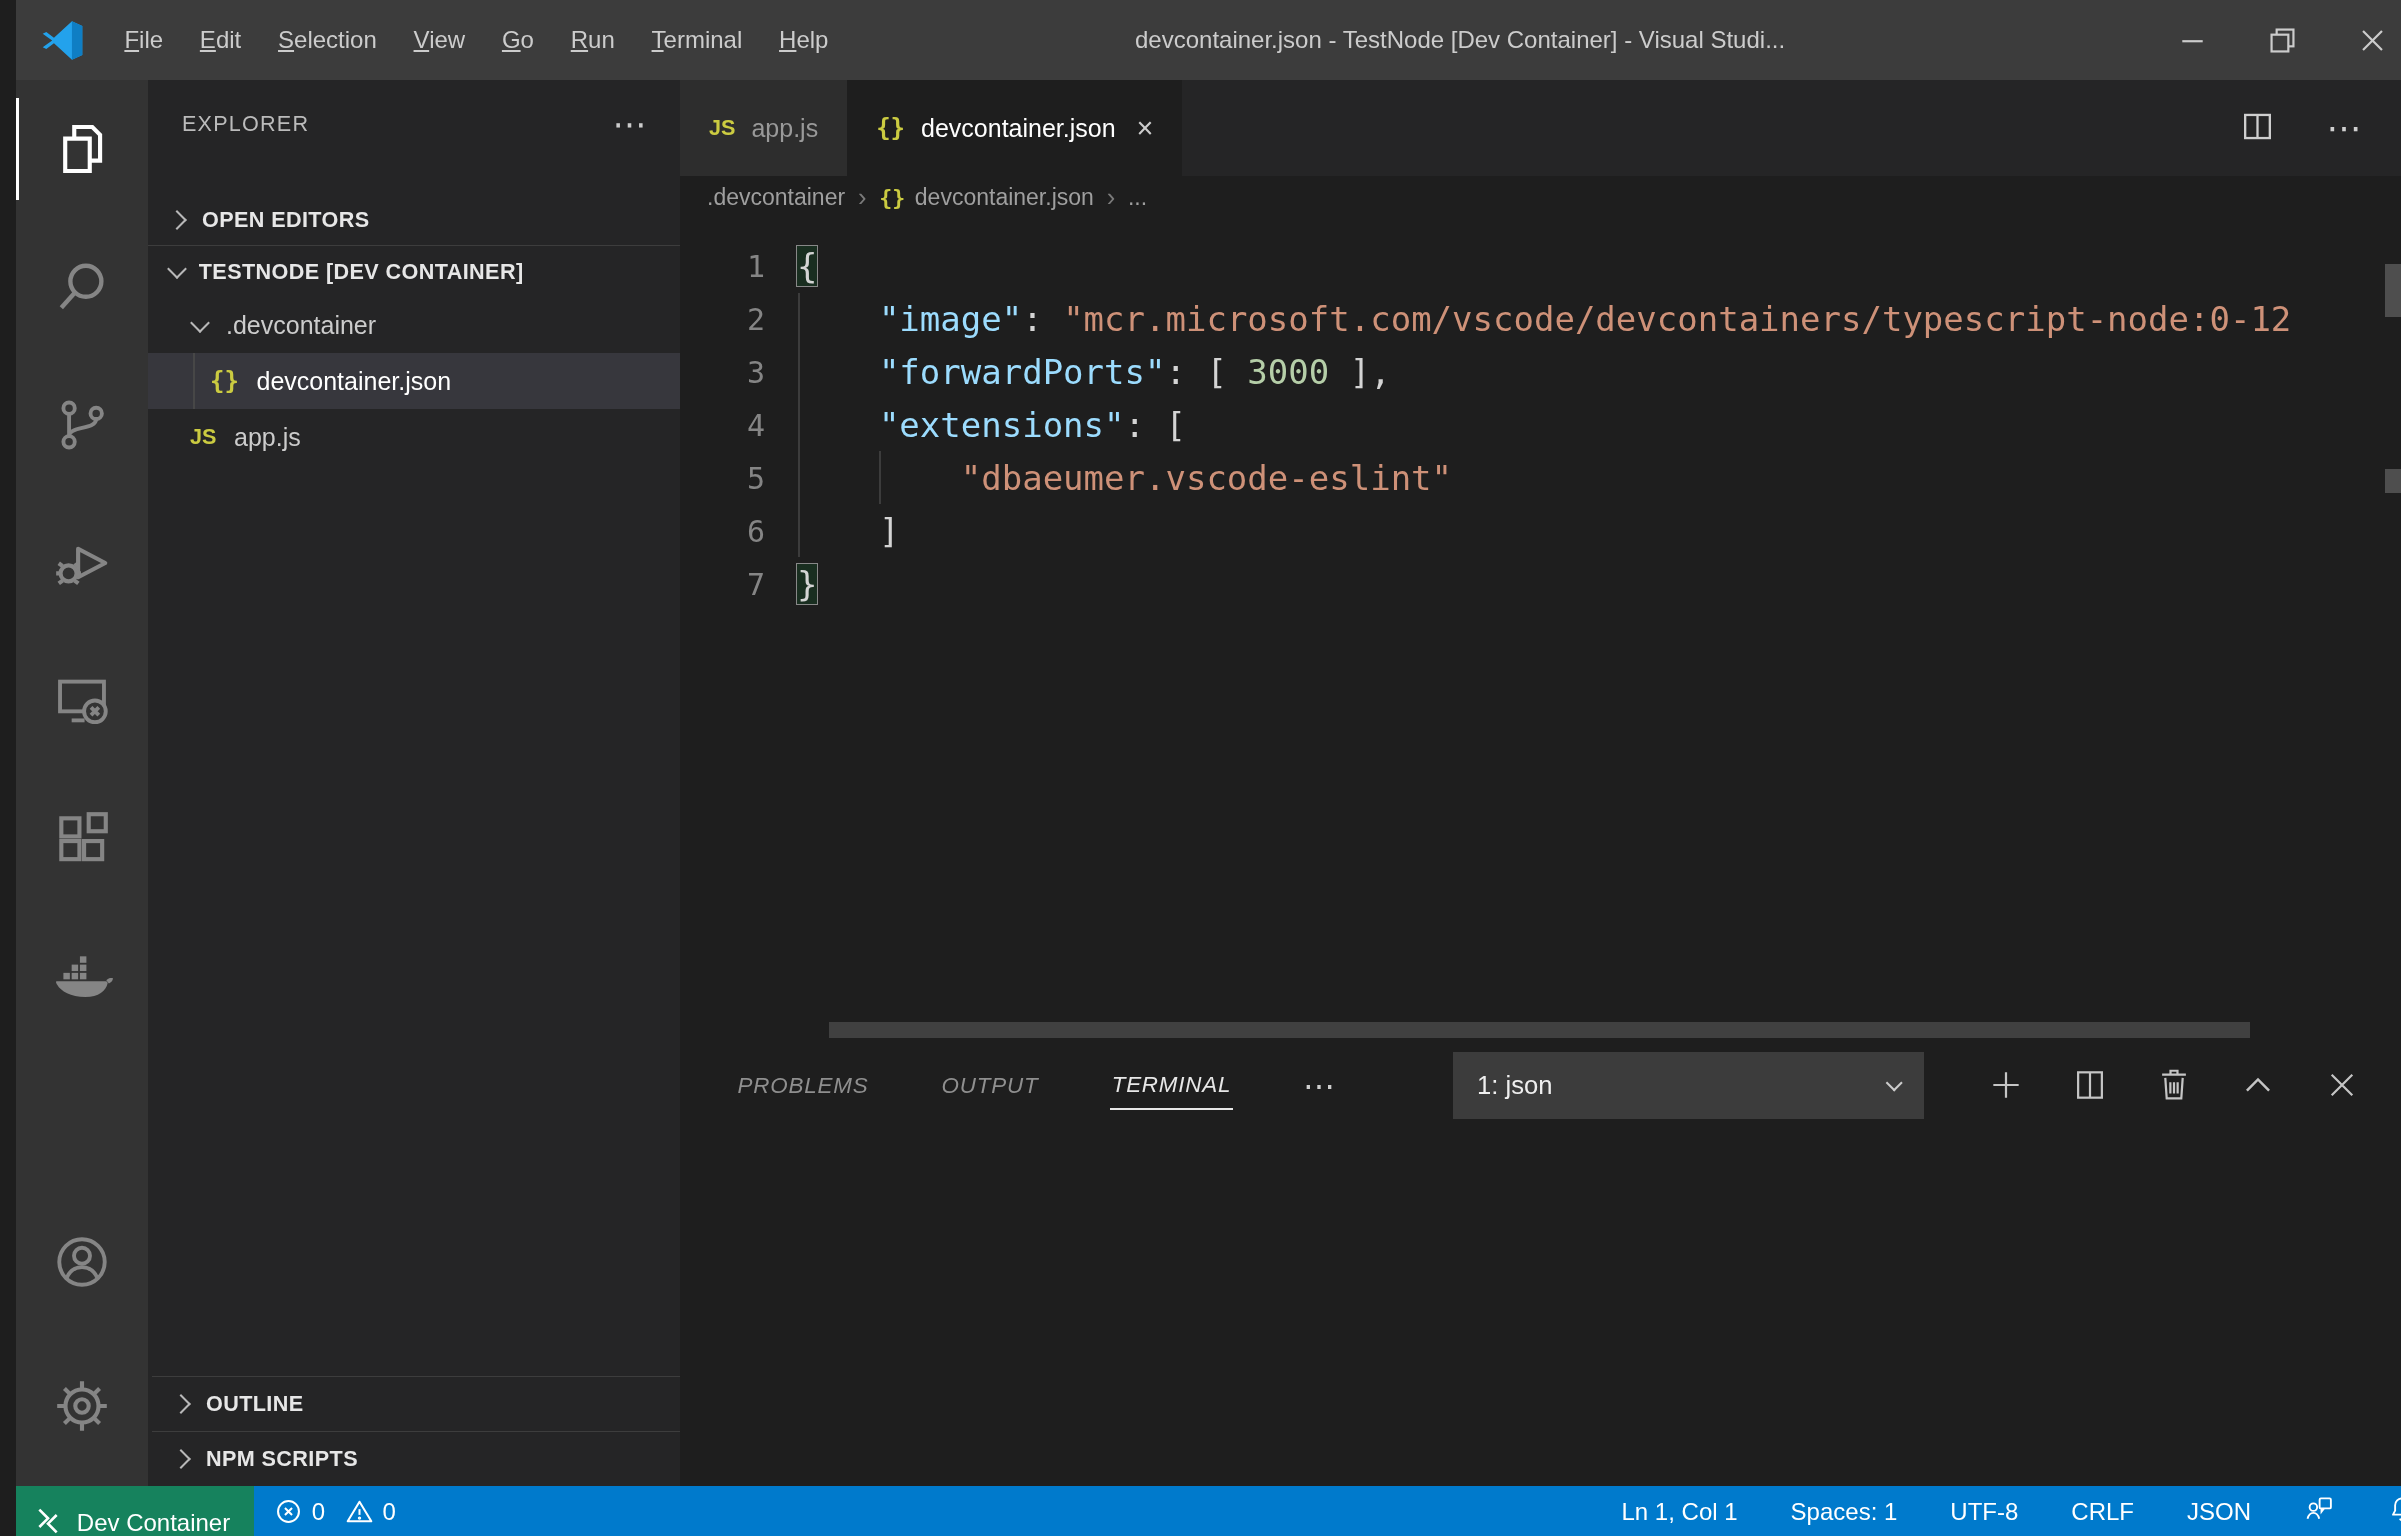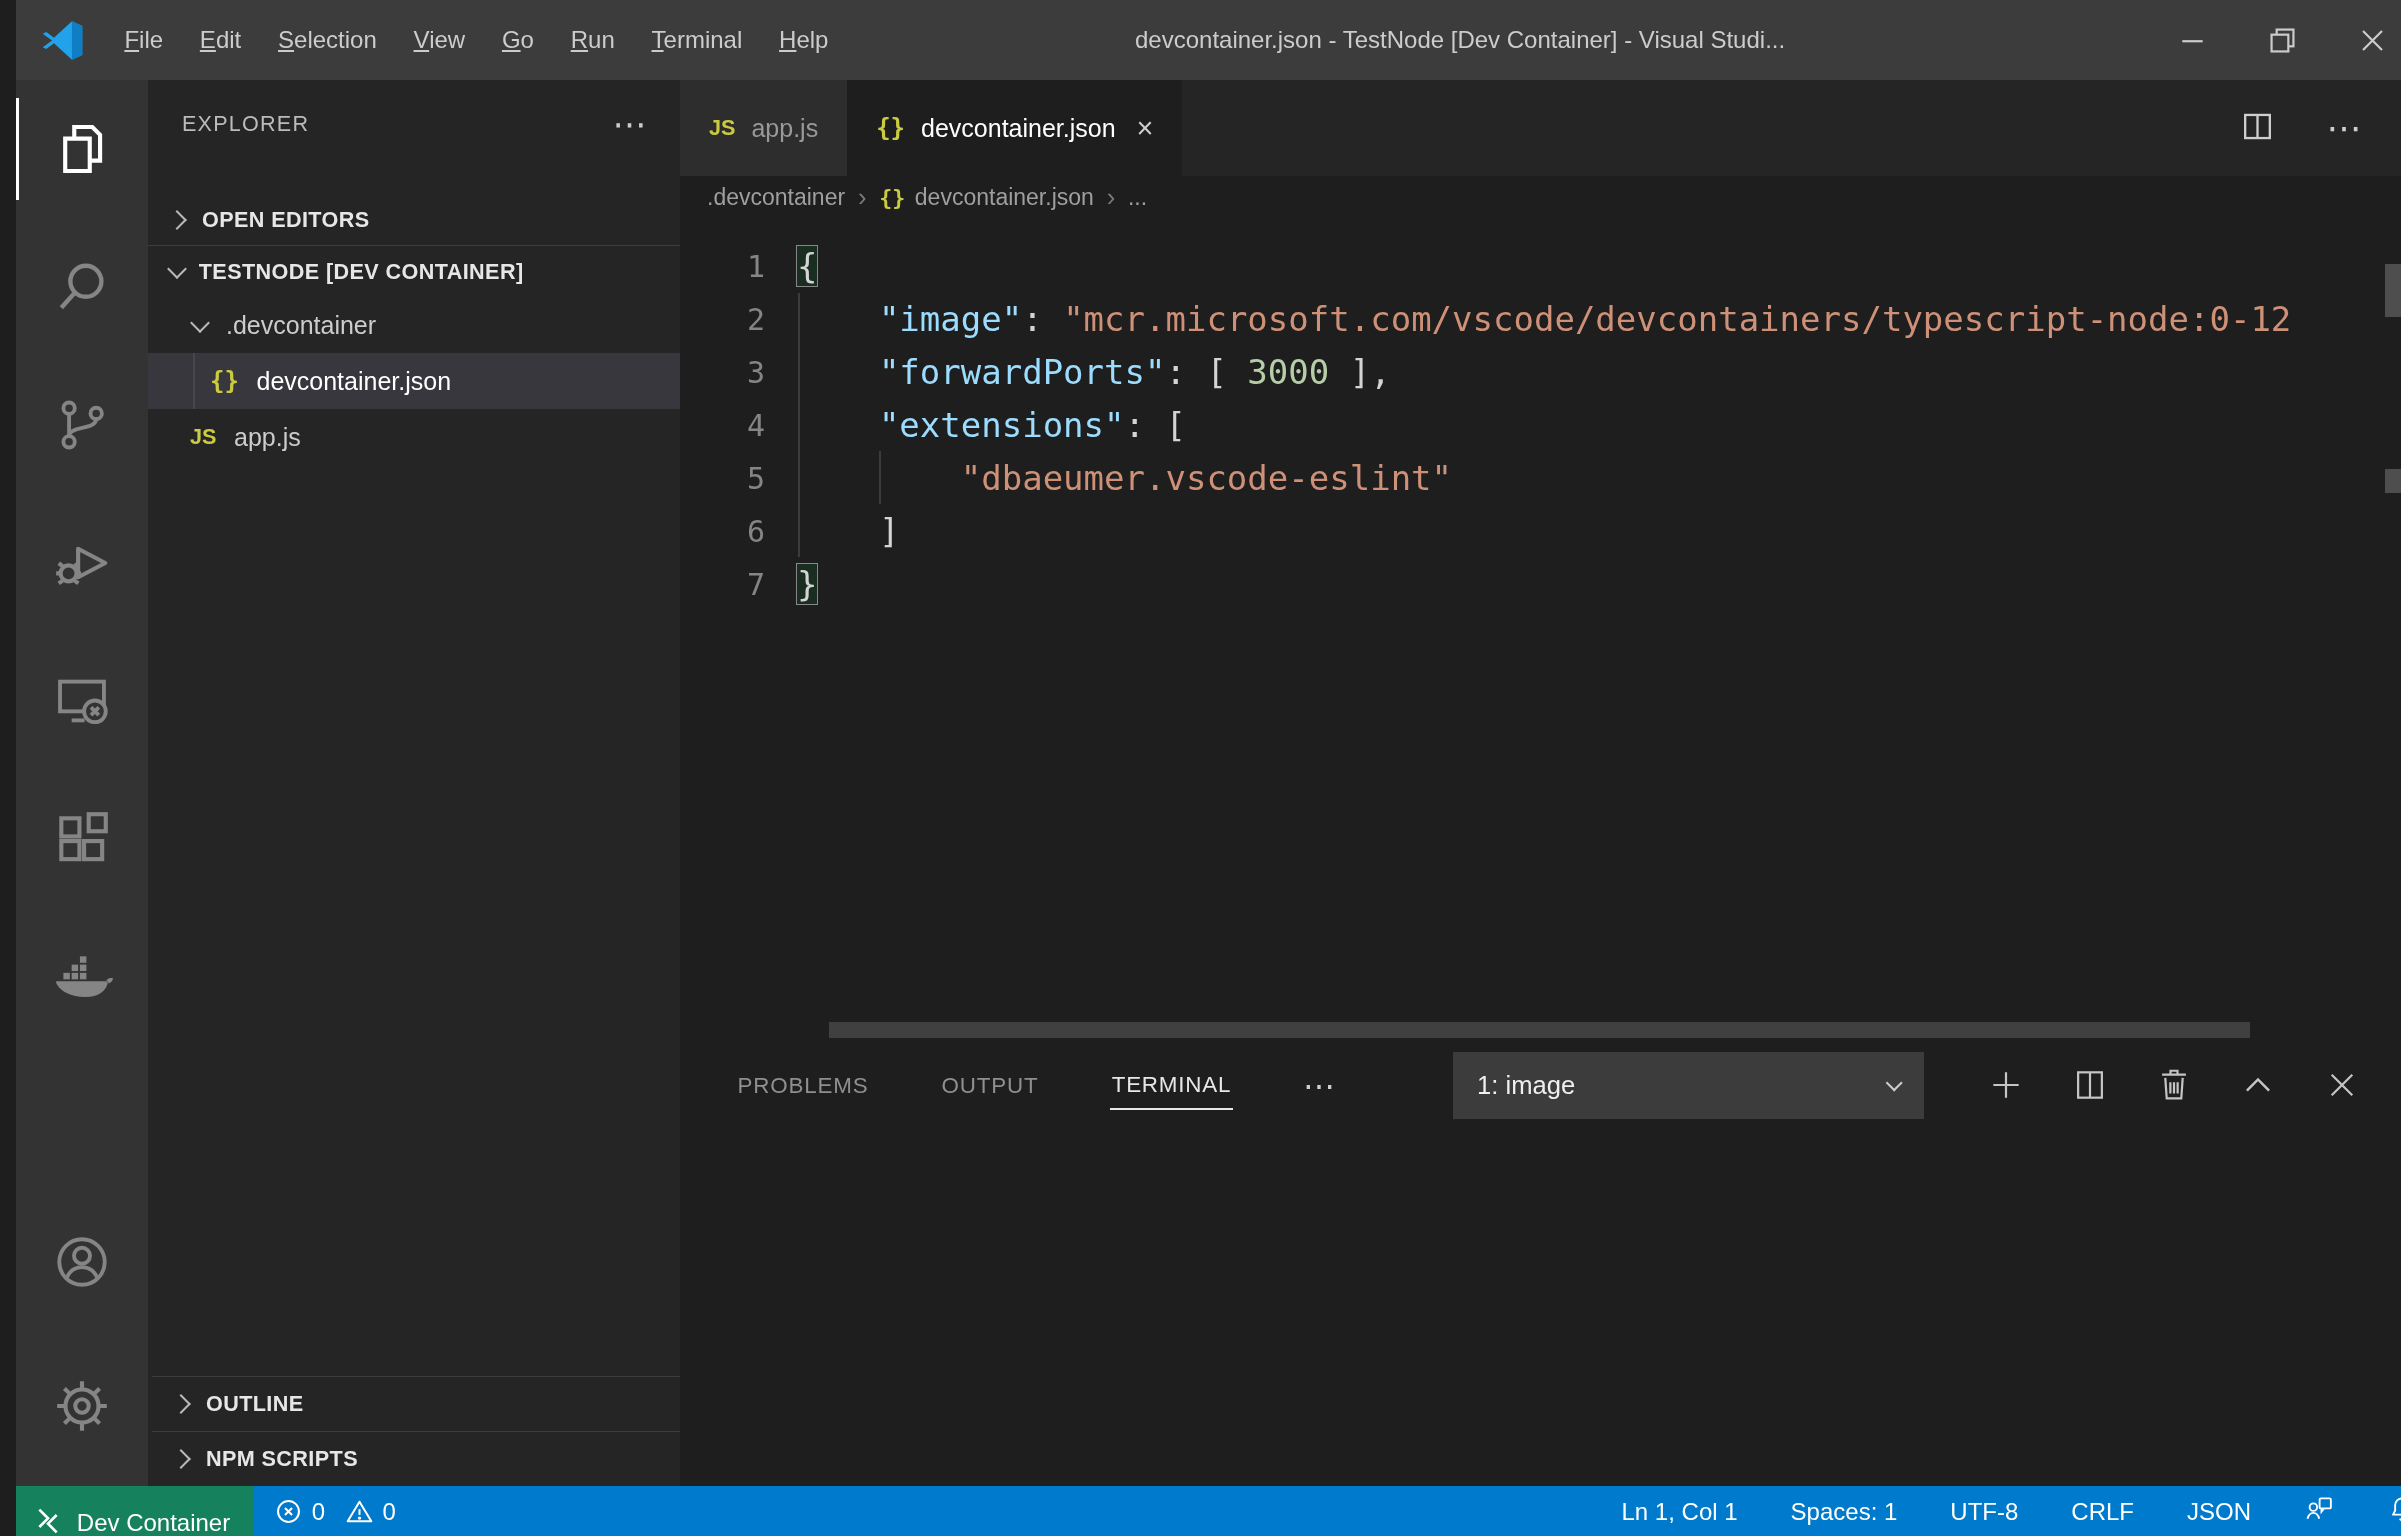--- a/index.html
+++ b/index.html
@@ -78,21 +78,21 @@
   .ig2{left:199px;top:232px;height:53px;}
   .hscroll{position:absolute;left:0;right:0;bottom:0;height:21px;}
   .hthumb{position:absolute;left:149px;top:2.4px;width:1421px;height:16px;background:rgba(121,121,121,0.38);}
   .ovr{position:absolute;right:9.6px;width:22.4px;background:#4e4e4e;}
   .ovr1{top:45px;height:53px;}
   .ovr2{top:250px;height:24px;}
 
   
   .panel{height:445px;flex:0 0 auto;display:flex;flex-direction:column;position:relative;}
   .panel-tabs{height:90px;display:flex;align-items:center;padding-left:56px;position:relative;flex:0 0 auto;}
-  .ptab{font-size:22.4px;letter-spacing:0.8px;color:#8f8f8f;margin-right:70px;padding:9.6px 1.6px;}
+  .ptab{font-size:22.4px;letter-spacing:0.8px;color:#8f8f8f;margin-right:70px;padding:9.6px 1.6px;font-style:italic;}
   .ptab.active{color:#e7e7e7;border-bottom:2.4px solid #e7e7e7;}
   .panel-tabs .dots{font-size:32px;letter-spacing:2.4px;color:#cfcfcf;}
   .term-select{position:absolute;left:773px;top:11.2px;width:471px;height:67px;background:#3c3c3c;display:flex;align-items:center;padding:0 24px;font-size:25.6px;color:#efefef;box-sizing:border-box;}
   .term-select .chev{margin-left:auto;border-color:#cccccc;width:10.4px;height:10.4px;}
   .panel-actions{position:absolute;right:56px;top:0;height:90px;display:flex;align-items:center;gap:46px;color:#c5c5c5;}
   .panel-actions svg{width:38px;height:38px;}
   .term-body{padding:53px 0 0 56px;font-family:"DejaVu Sans Mono",monospace;font-size:27px;color:#e6e6e6;}
 
   
   .statusbar{height:51px;flex:0 0 auto;background:var(--status-blue,#007acc);display:flex;align-items:center;color:#ffffff;font-size:24px;}
@@ -345,21 +345,21 @@
 
       <div class="panel">
         <div class="panel-tabs">
           <span id="panel-tabs" style="display:flex;align-items:center">
               <span class="ptab">PROBLEMS</span>
               <span class="ptab">OUTPUT</span>
               <span class="ptab active">TERMINAL</span>
             </span>
           <span class="dots">⋯</span>
           <div class="term-select">
-            <span>1: image</span>
+            <span>1: json</span>
             <span class="chev down"></span>
           </div>
           <div class="panel-actions">
             <span>
               <svg viewBox="0 0 24 24" fill="none" stroke="currentColor" stroke-width="1.4">
                   <path d="M12 4v16M4 12h16"></path>
                 </svg>
             </span>
             <span>
               <svg viewBox="0 0 24 24" fill="none" stroke="currentColor" stroke-width="1.4">

